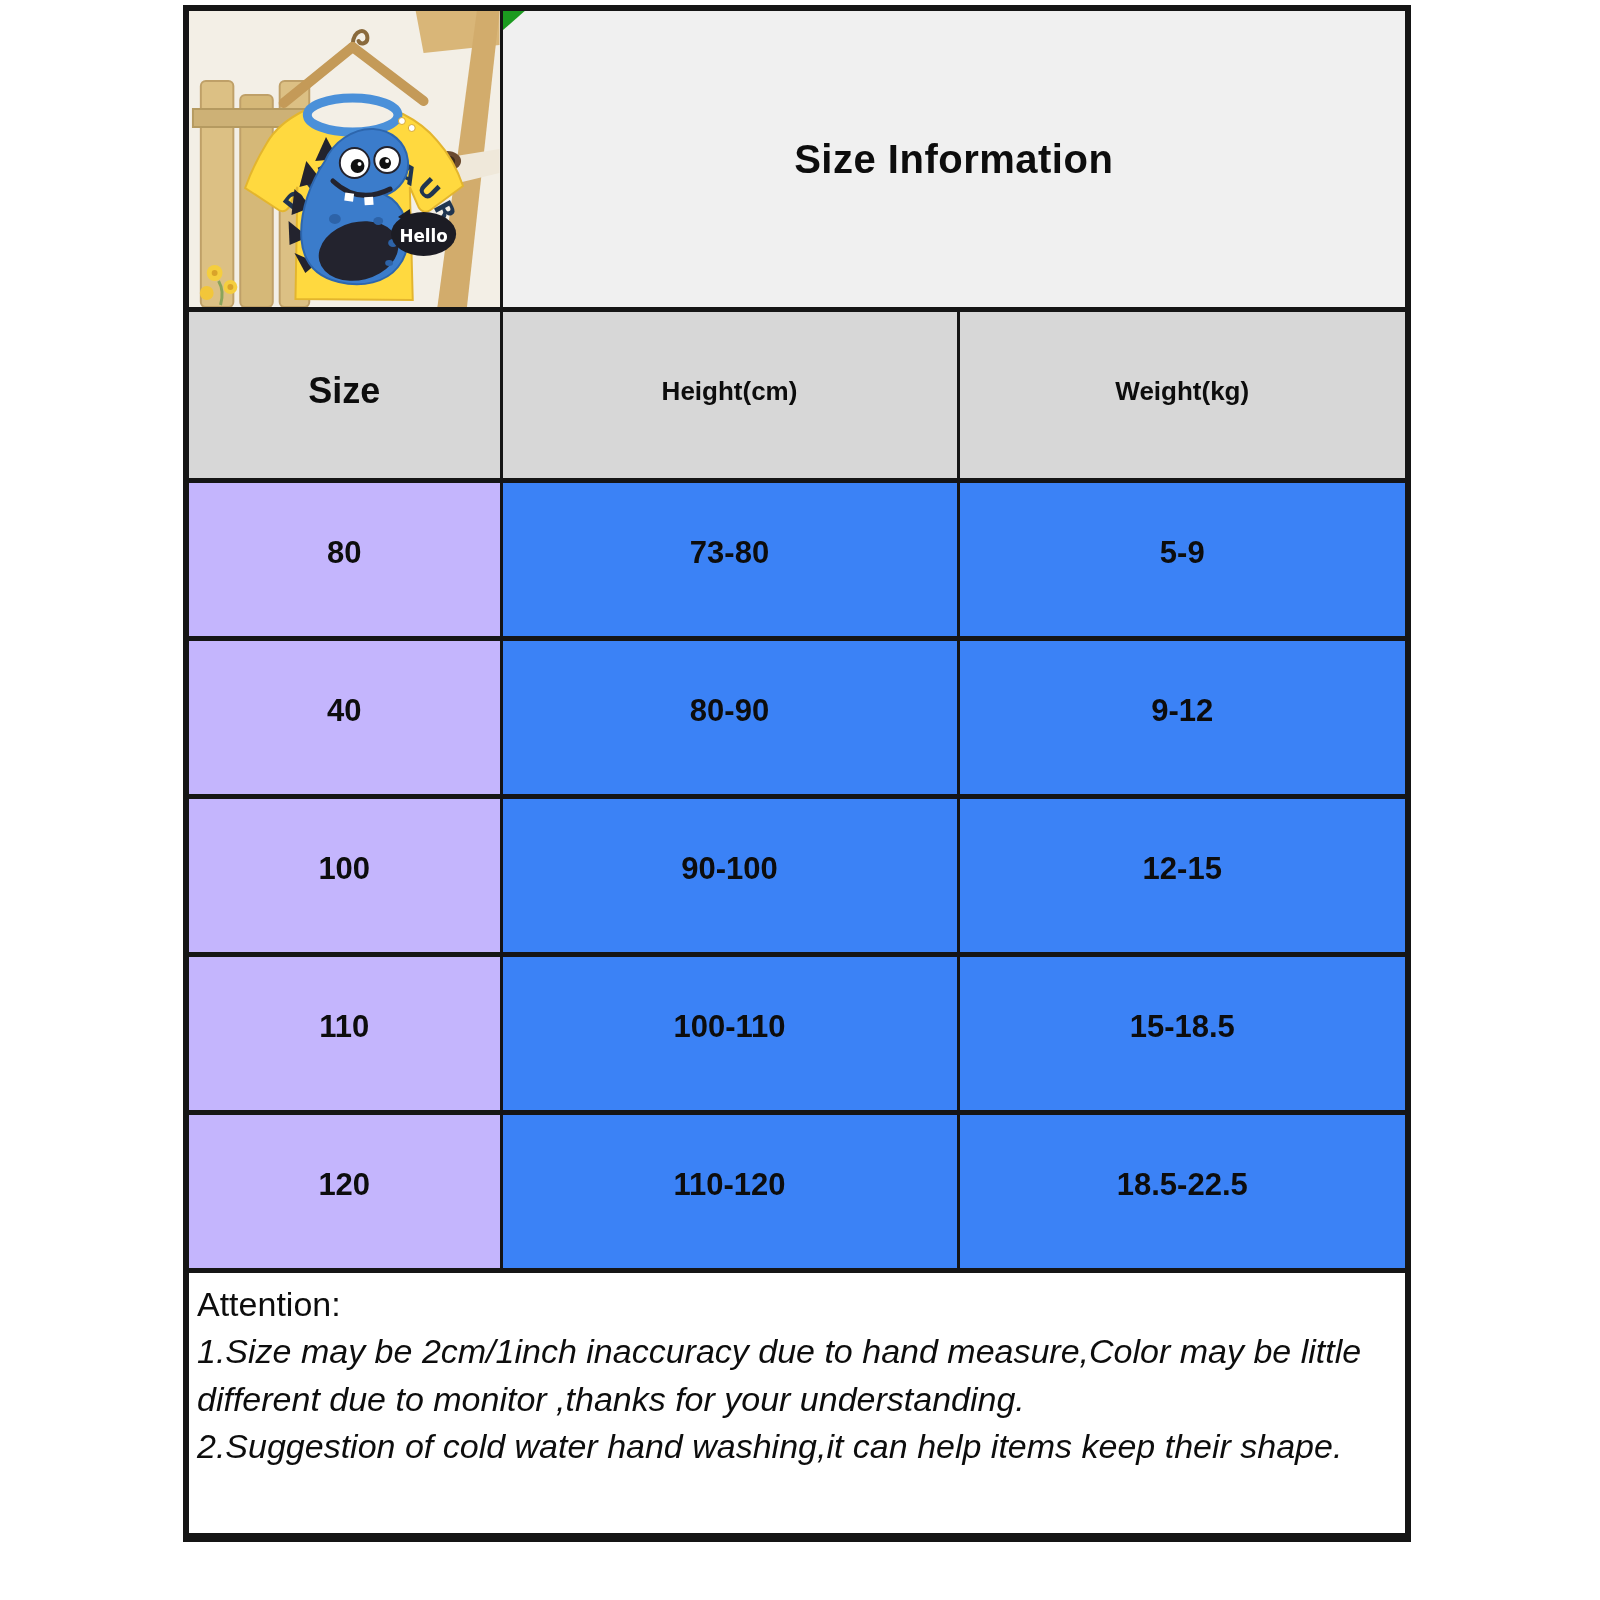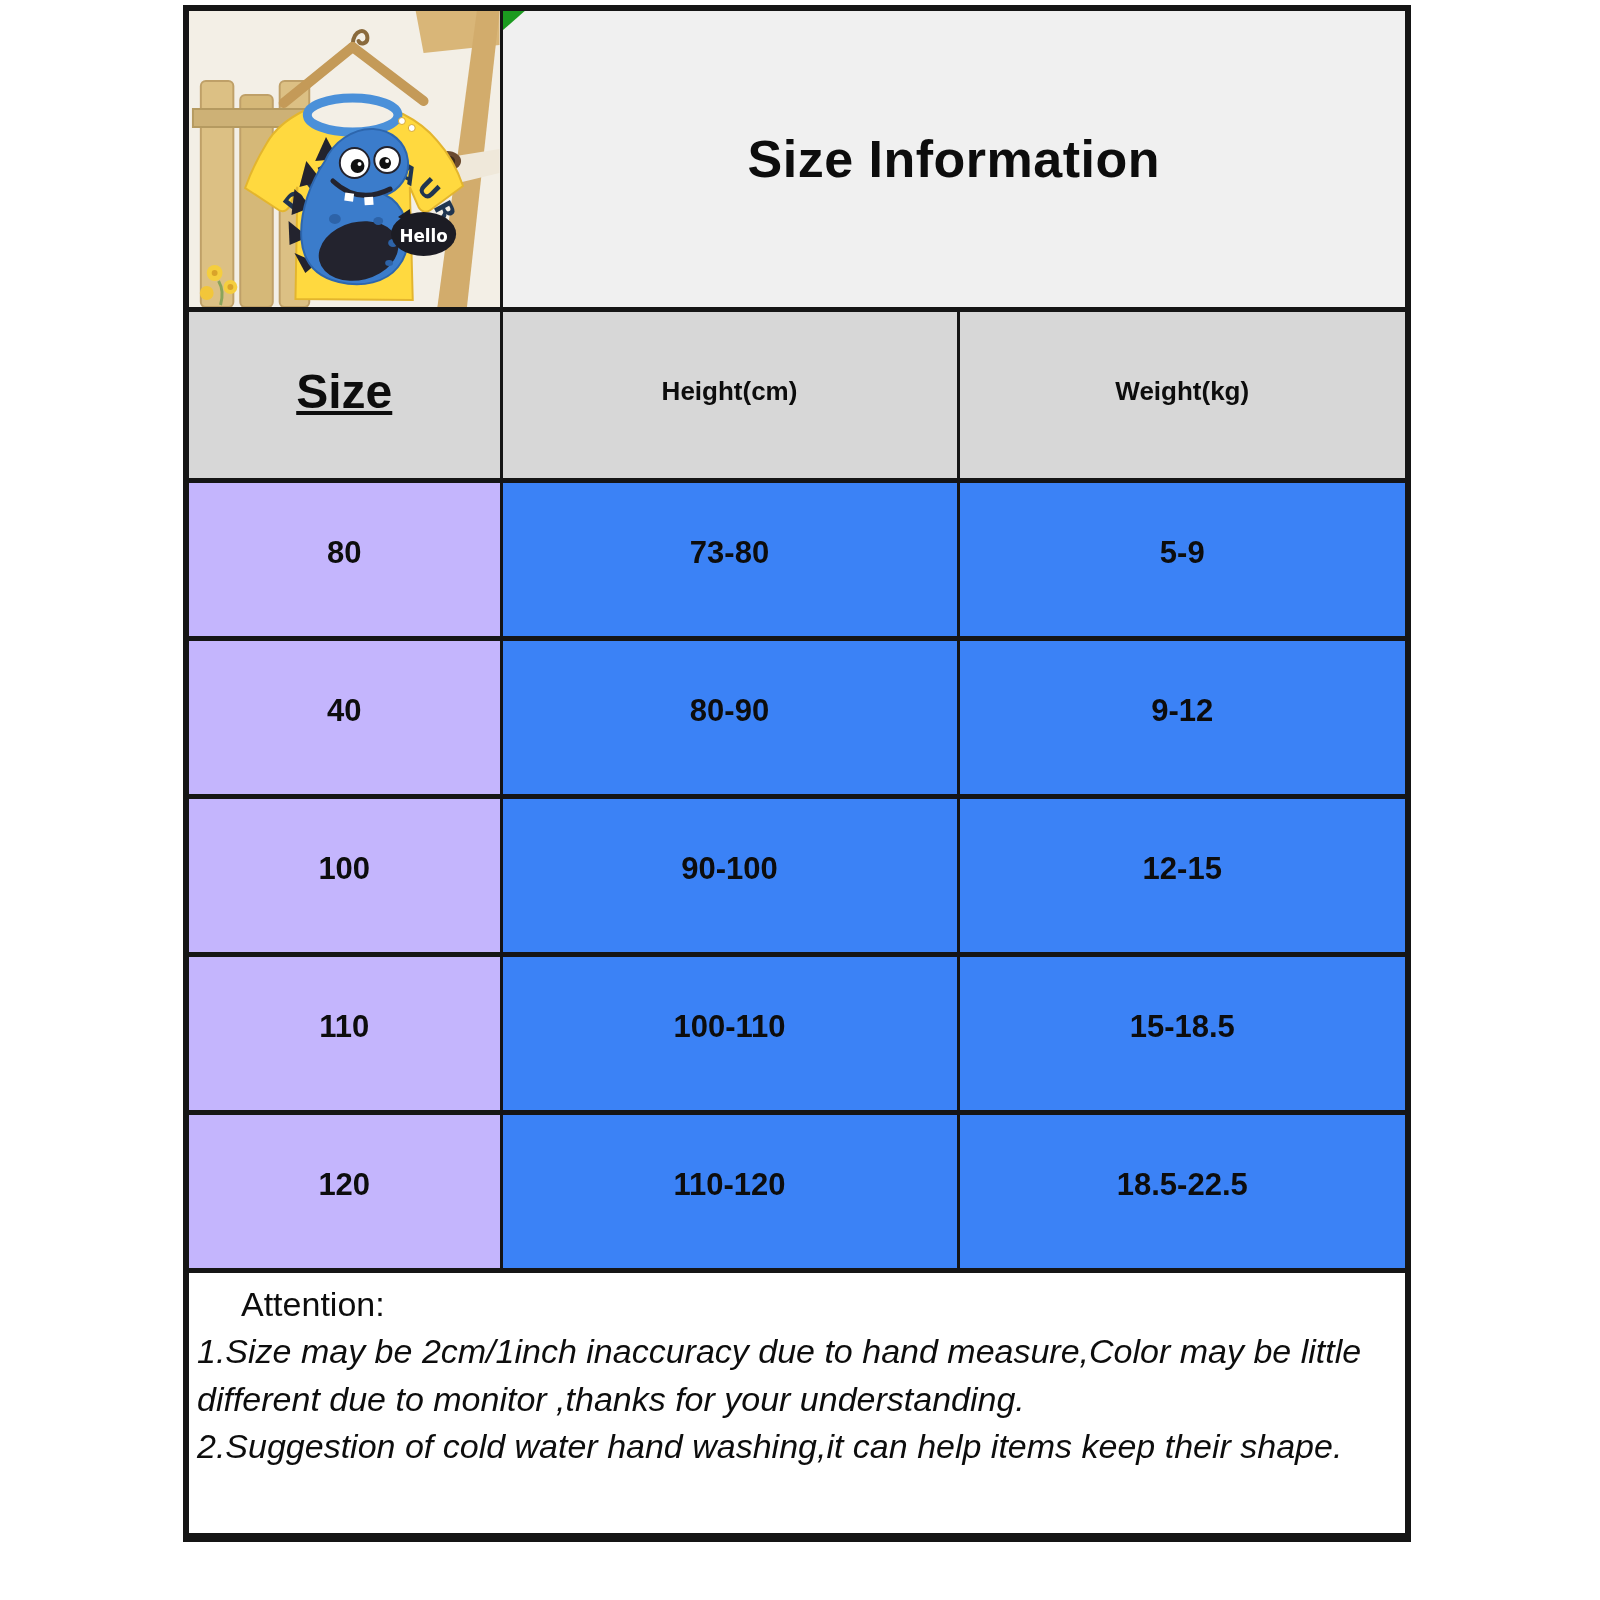--- a/index.html
+++ b/index.html
@@ -6,34 +6,34 @@
     font-family:"Liberation Sans",sans-serif;-webkit-font-smoothing:antialiased;}
   .sheet{position:absolute;left:183px;top:5px;width:1222px;}
   table.size-table{border-collapse:collapse;width:1222px;table-layout:fixed;
     border:6px solid #151515;border-bottom-width:9px;background:#ffffff;}
   td,th{border:3px solid #151515;border-top-width:5px;padding:0;color:#0d0d0d;
     text-align:center;vertical-align:middle;overflow:hidden;}
   col.c1{width:315px;} col.c2{width:457px;} col.c3{width:450px;}
 
   td.photo-cell{height:296px;background:#f3efe6;padding:0;}
   td.title-cell{background:#f0f0f0;position:relative;height:296px;}
-  .title-text{font-size:52px;font-weight:bold;letter-spacing:0.5px;}
+  .title-text{font-size:40px;font-weight:bold;letter-spacing:0.5px;}
   .corner-marker{position:absolute;top:-2px;left:-12px;width:36px;height:22px;z-index:5;}
 
   tr.head-row td{background:#d7d7d7;height:158px;font-weight:bold;padding-bottom:8px;}
-  .size-head{font-size:48px;text-decoration:underline;}
+  .size-head{font-size:36px;}
   .unit-head{font-size:26px;}
 
   tr.data-row td{height:139px;font-size:31px;font-weight:bold;padding-bottom:14px;}
   tr.data-row td.rowlabel{background:#c4b5fd;}
   tr.data-row td.val{background:#3b82f6;}
 
   td.attention-cell{background:#ffffff;text-align:left;vertical-align:top;
     padding:8px 10px 10px 8px;height:242px;}
-  .att-head{font-size:34px;line-height:1.38;font-weight:normal;margin-left:44px;}
+  .att-head{font-size:34px;line-height:1.38;font-weight:normal;}
   .att-line{font-size:34px;line-height:1.40;font-weight:normal;font-style:italic;}
 
   svg{display:block;}
 </style>
 </head>
 <body>
 
 <div class="sheet">
   <table class="size-table">
     <colgroup>

